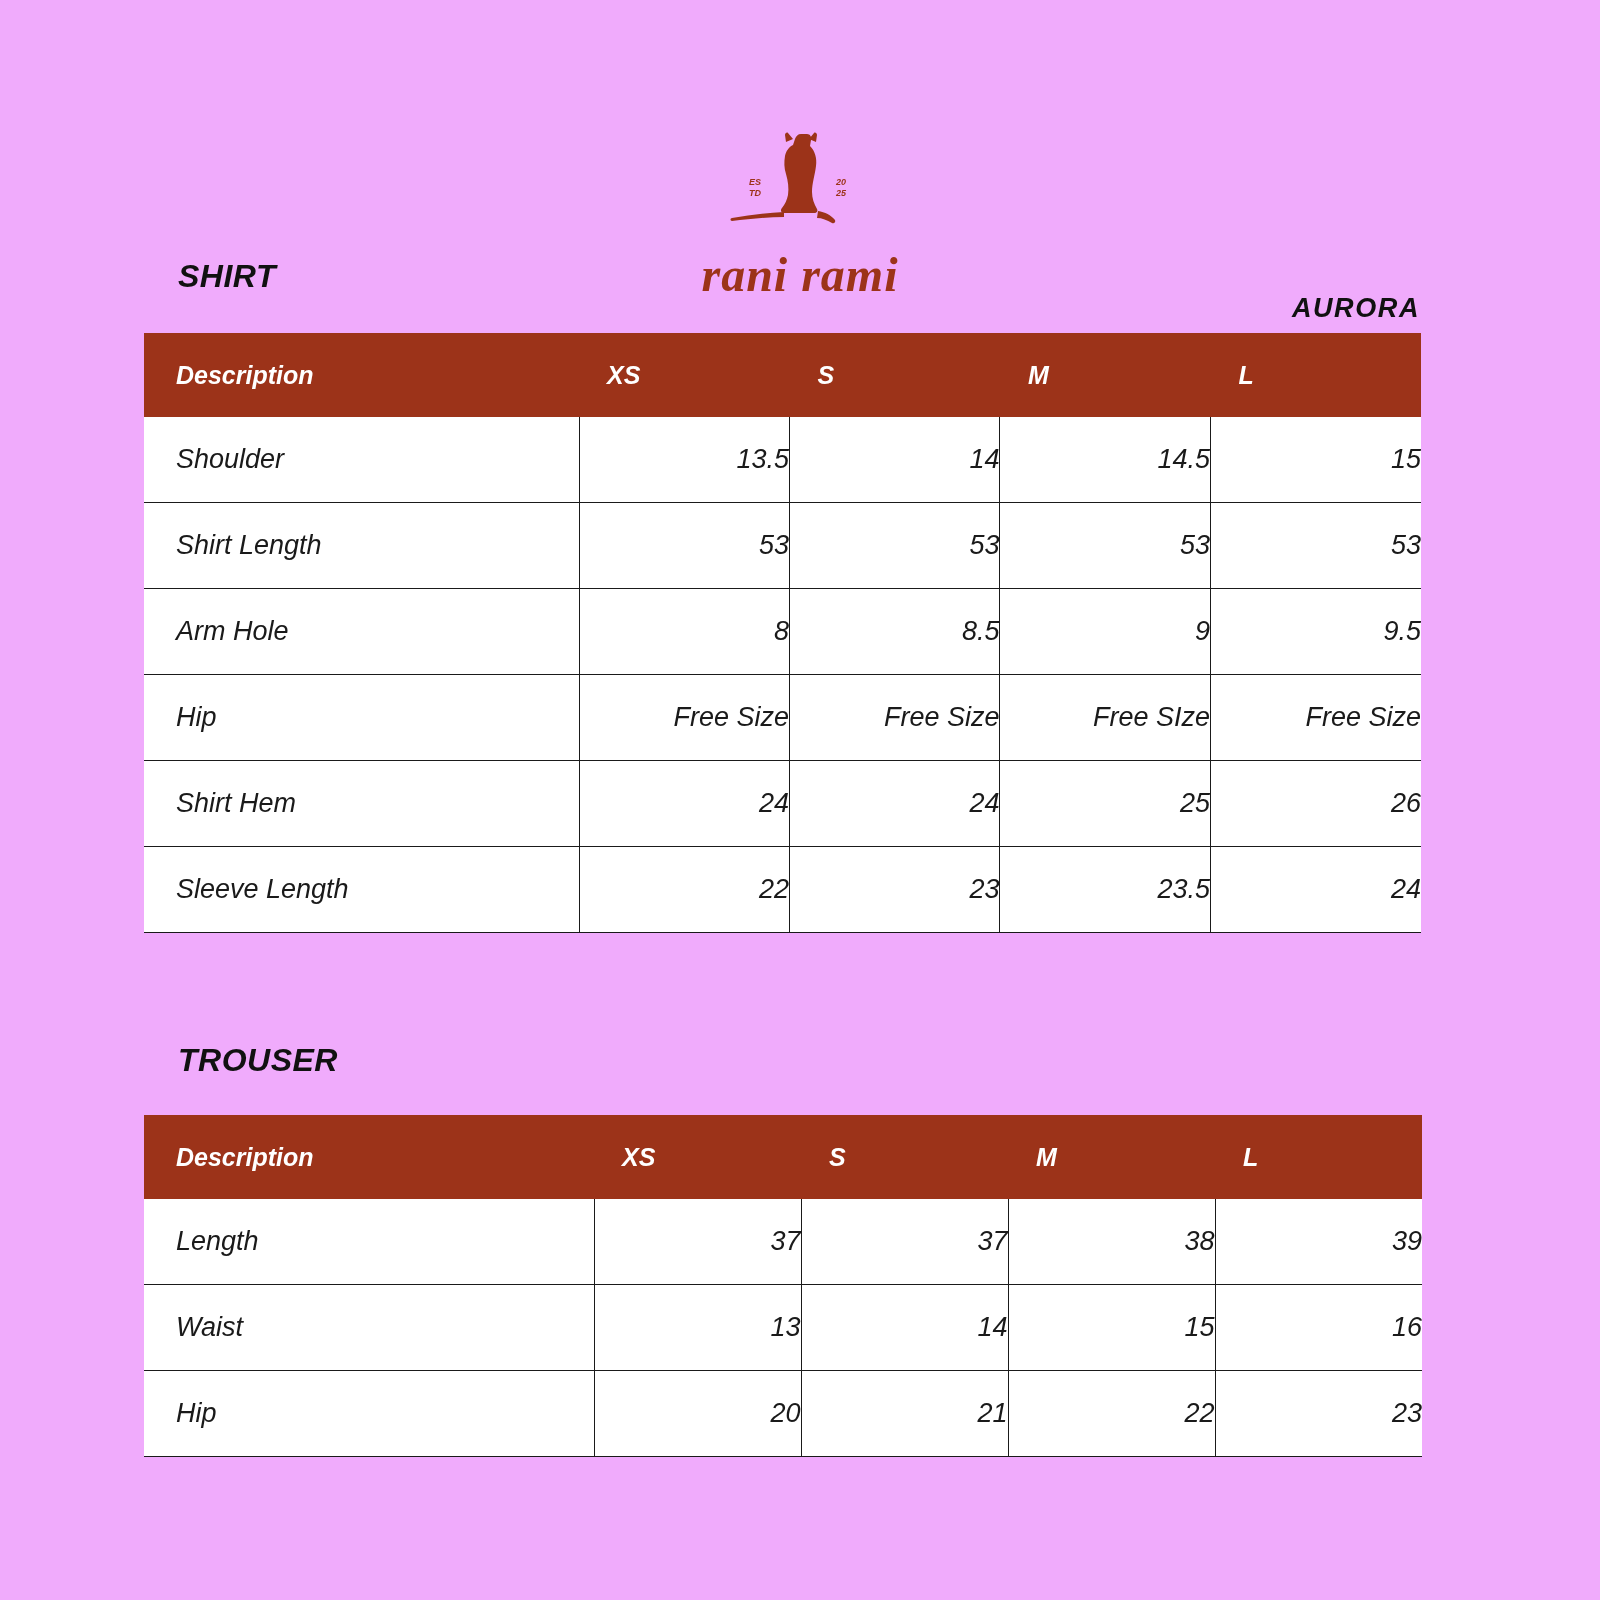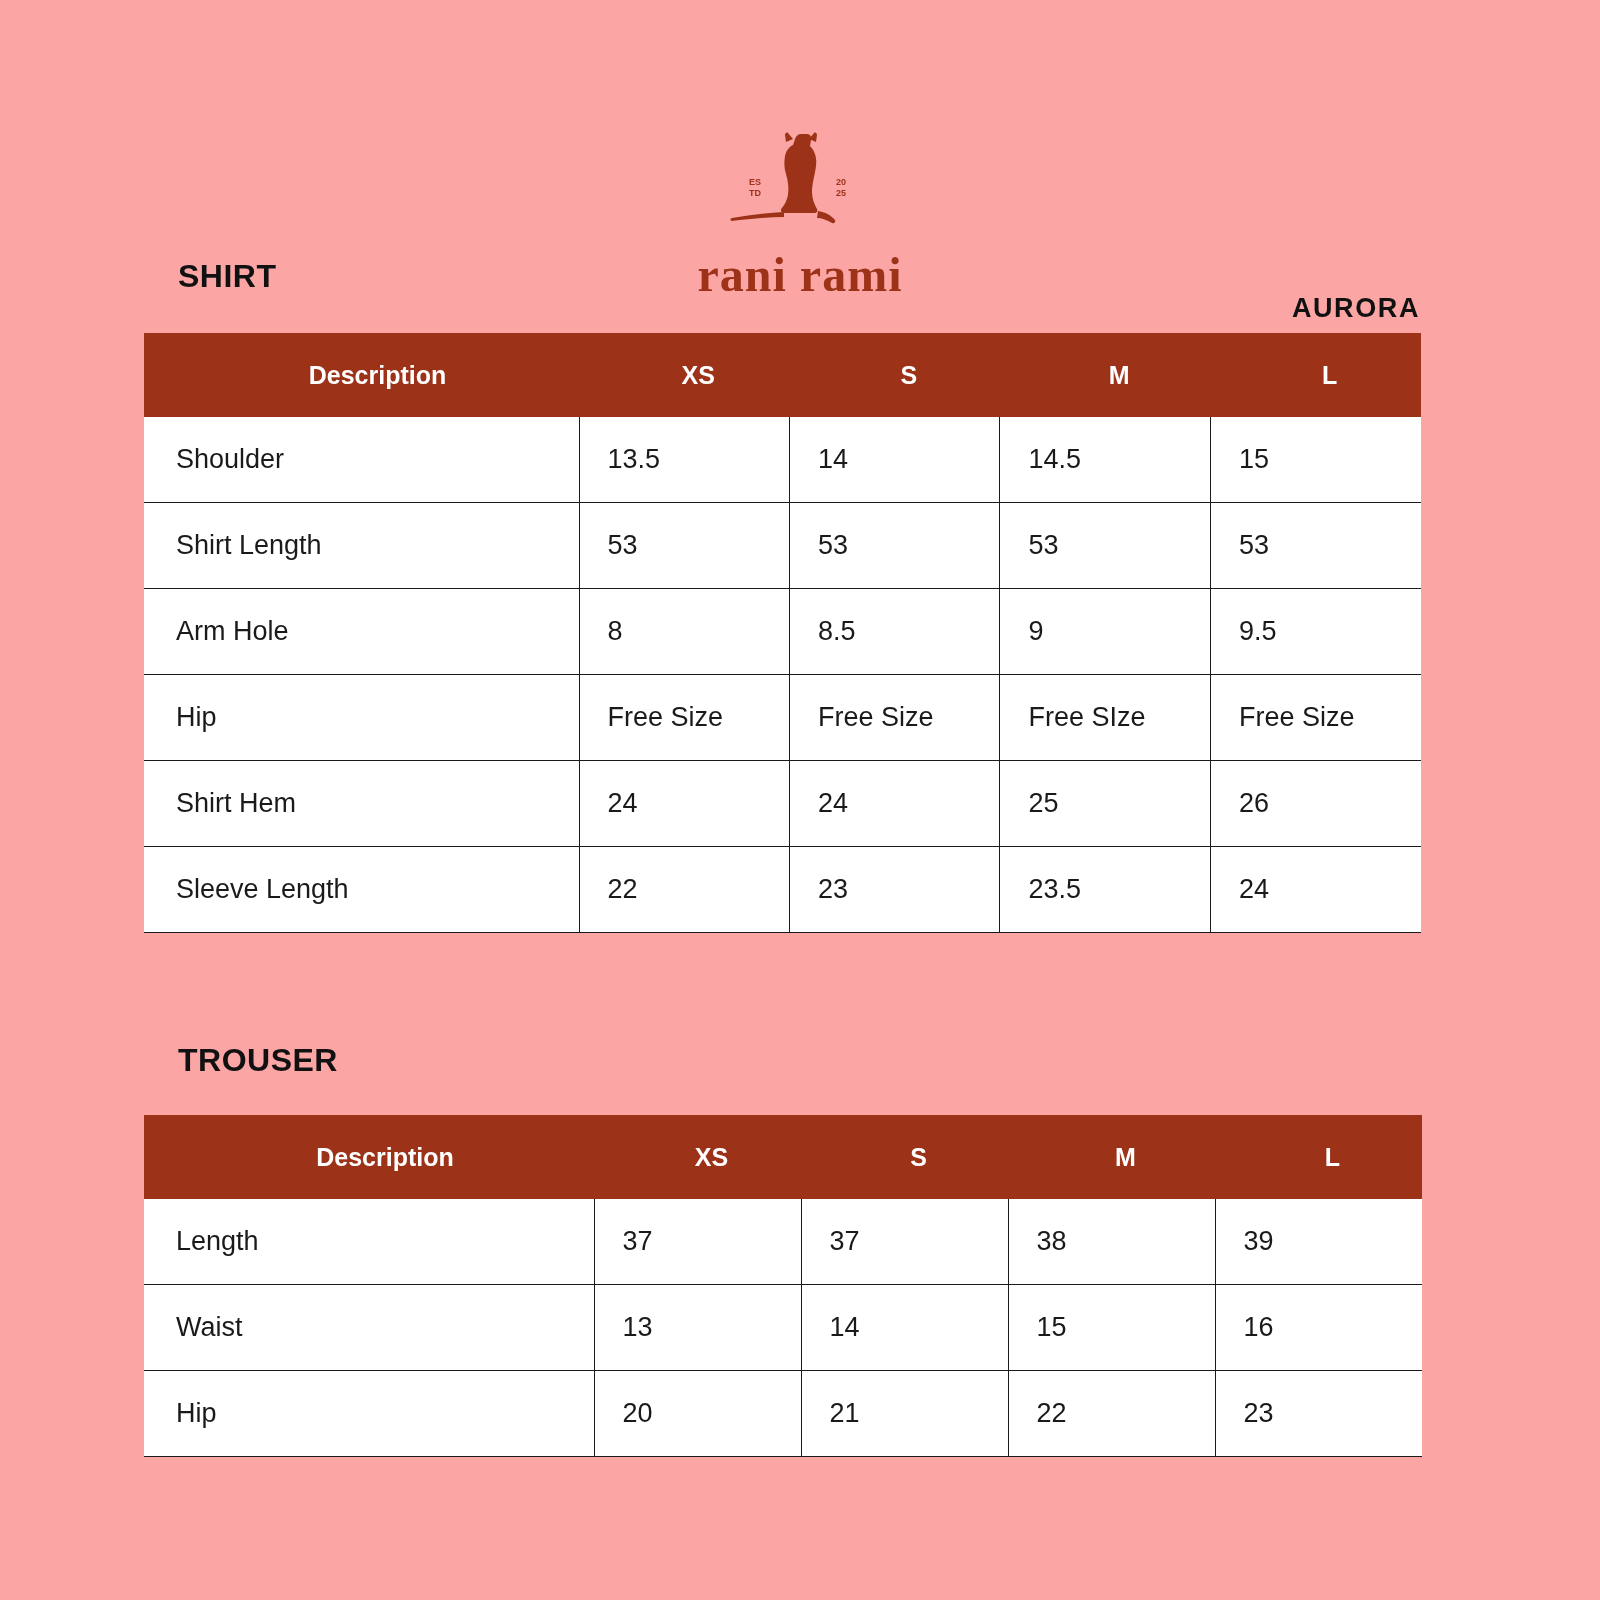--- a/index.html
+++ b/index.html
@@ -8,22 +8,23 @@
     padding: 0;
     width: 1600px;
     height: 1600px;
     background: #ffffff;
     font-family: "Liberation Sans", sans-serif;
   }
   .page {
     position: relative;
     width: 1600px;
     height: 1600px;
-    background: #fca5a5;
+    background: #f0abfc;
     overflow: hidden;
+    font-style: italic;
   }
 
   
   .logo-block {
     position: absolute;
     top: 128px;
     left: 0;
     width: 1600px;
     display: flex;
     flex-direction: column;
@@ -78,38 +79,38 @@
   .sizing-table col.c-desc { width: 434px; }
   .sizing-table col.c-size { width: 210px; }
   #trouser-table col.c-desc { width: 450px; }
   #trouser-table col.c-size { width: 207px; }
 
   .sizing-table thead th {
     background: #9c3319;
     color: #ffffff;
     font-size: 25px;
     font-weight: bold;
-    text-align: center;
+    text-align: left;
     padding: 24px 0 24px 32px;
     height: 84px;
     border: none;
   }
   .sizing-table thead th.size-col { padding-left: 28px; }
 
   .sizing-table tbody td {
     font-size: 27px;
     color: #1a1a1a;
     padding: 27px 0 27px 32px;
     height: 80px;
     border-bottom: 1.6px solid #1a1a1a;
     border-right: 1.6px solid #1a1a1a;
     background: #ffffff;
     white-space: nowrap;
   }
-  .sizing-table tbody td.size-cell { padding-left: 28px; }
+  .sizing-table tbody td.size-cell { padding-left: 28px; text-align: right; }
   .sizing-table tbody td:last-child { border-right: none; }
   .sizing-table tbody tr td:first-child { border-right: 1.6px solid #1a1a1a; }
   .sizing-table tbody tr:last-child td { border-bottom: 1.6px solid #1a1a1a; }
 </style>
 </head>
 <body>
 
 <div class="page">
 
   <div class="logo-block">

